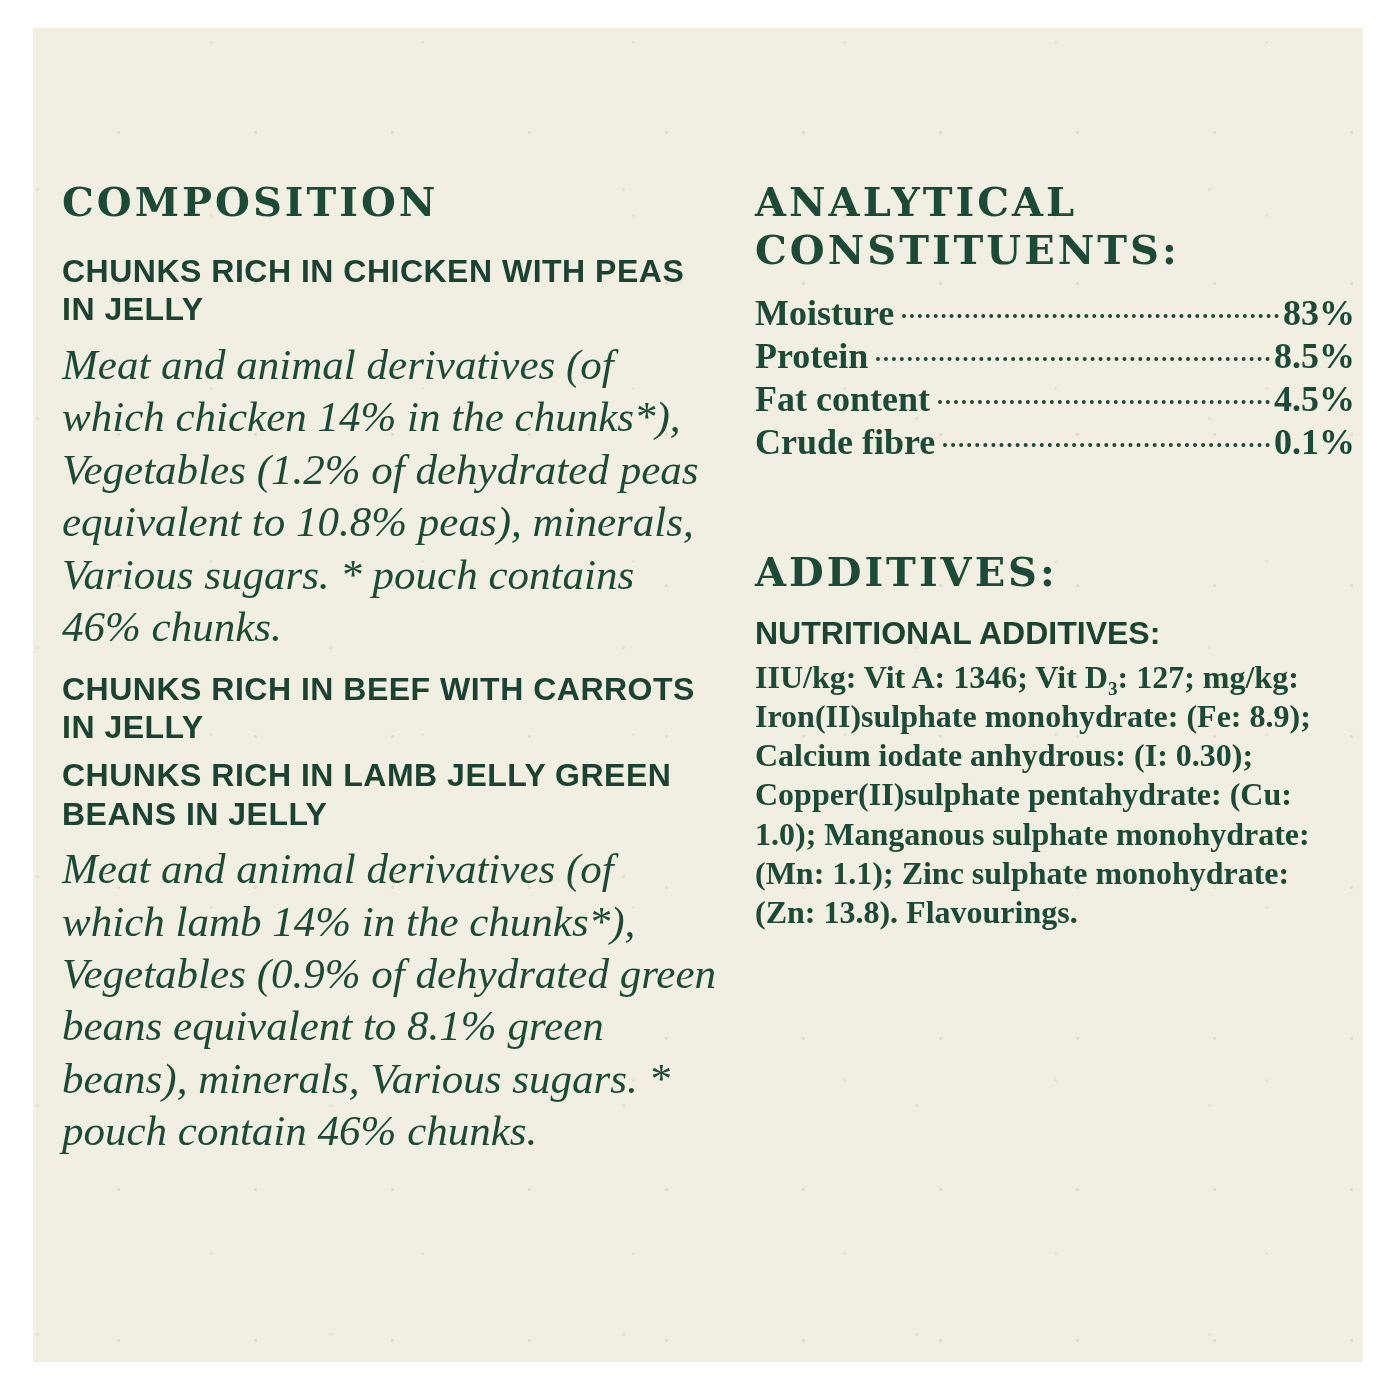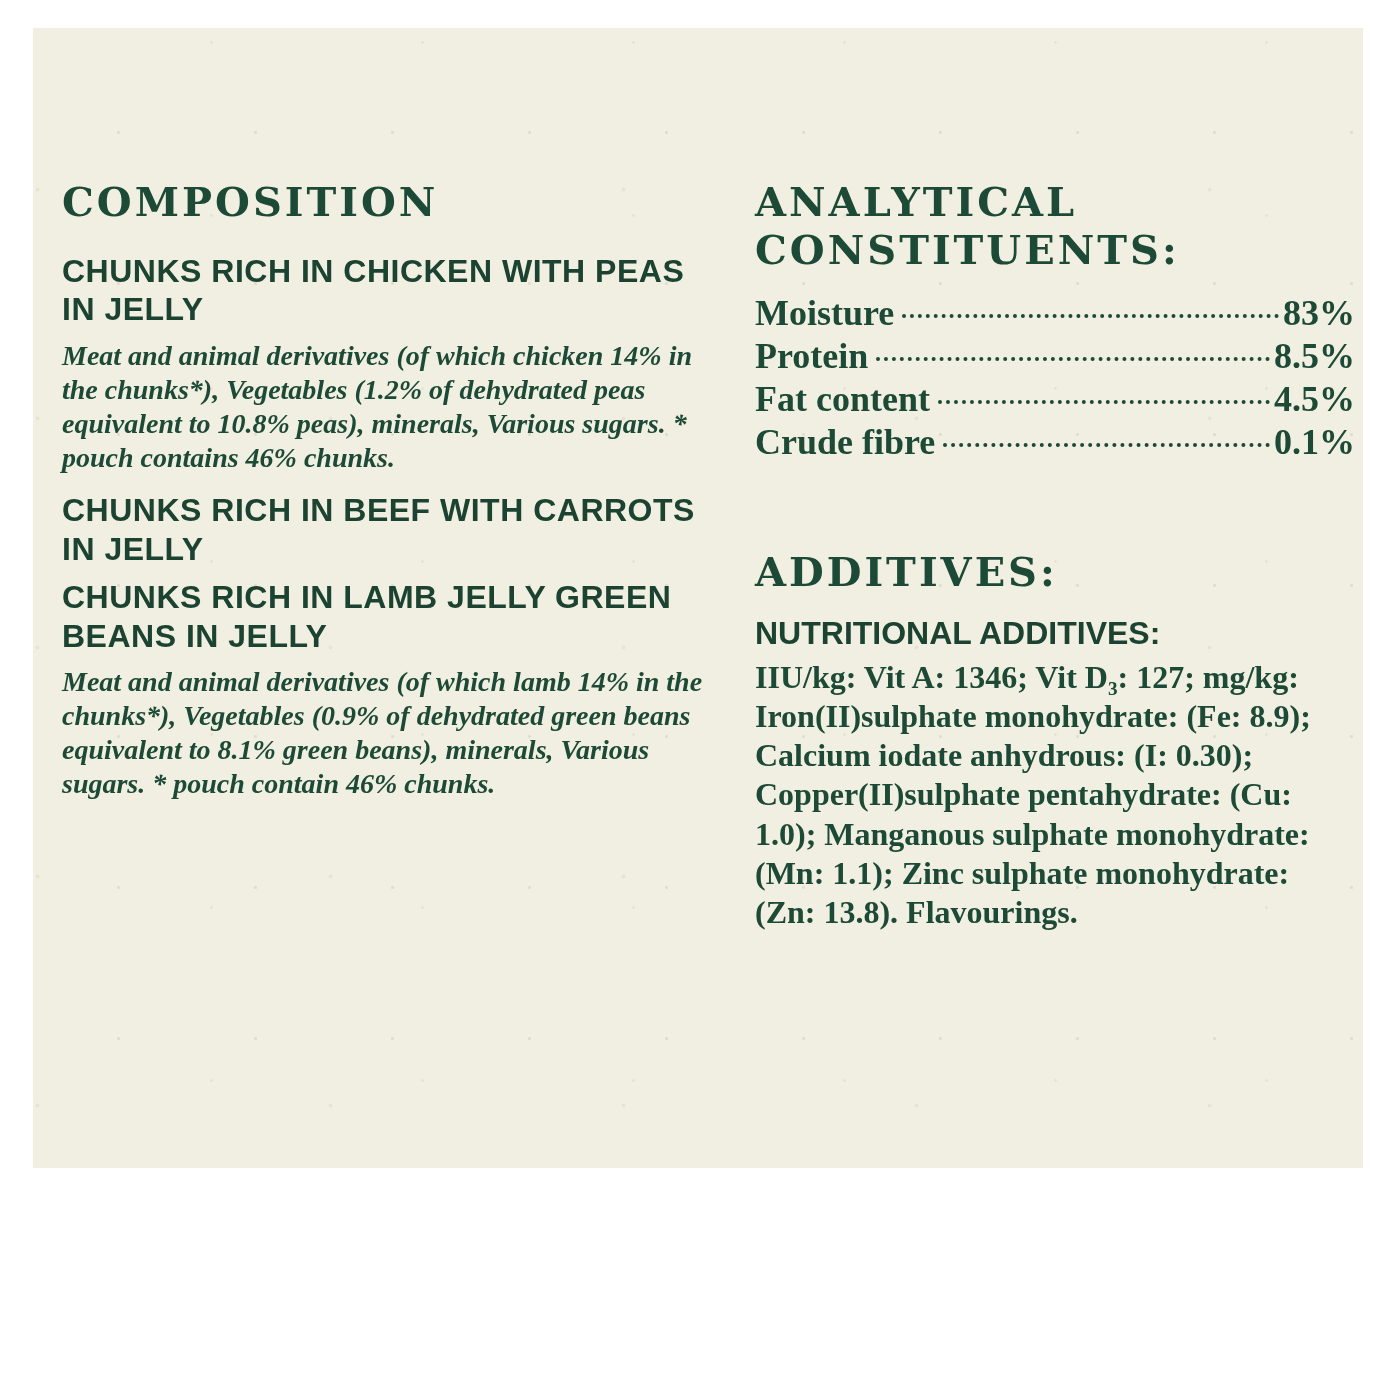--- a/index.html
+++ b/index.html
@@ -6,21 +6,21 @@
   body{
     width:1400px;height:1400px;
     background:#ffffff;
     font-family:"Liberation Serif", serif;
     position:relative;
     overflow:hidden;
   }
   .label-panel{
     position:absolute;
     left:33px;top:28px;
-    width:1330px;height:1140px;
+    width:1330px;height:1334px;
     background-color:#f1efe1;
     background-image:
       radial-gradient(circle, rgba(150,150,120,0.20) 1.2px, transparent 1.9px),
       radial-gradient(circle, rgba(150,150,120,0.14) 1px, transparent 1.6px),
       radial-gradient(circle, rgba(120,130,100,0.10) 1.6px, transparent 2.3px);
     background-size:137px 151px, 211px 173px, 293px 229px;
     background-position:17px 29px, 73px 101px, 151px 47px;
     color:#1d4a36;
   }
   .col-left{
@@ -44,22 +44,22 @@
     font-weight:bold;
     font-size:32px;
     line-height:1.2;
     letter-spacing:0.5px;
     margin:0 0 10px 0;
     color:#1c4331;
   }
   .body-text{
     font-family:"Liberation Serif", serif;
     font-style:italic;
-    font-weight:bold;
-    font-size:28px;
+    font-weight:normal;
+    font-size:43px;
     line-height:1.22;
     margin:0 0 16px 0;
     color:#1d4a36;
   }
   .body-text.last{margin-bottom:20px;}
   .pouches-note{
     font-family:"Liberation Sans", sans-serif;
     font-weight:bold;
     font-size:32px;
     line-height:1.3;

